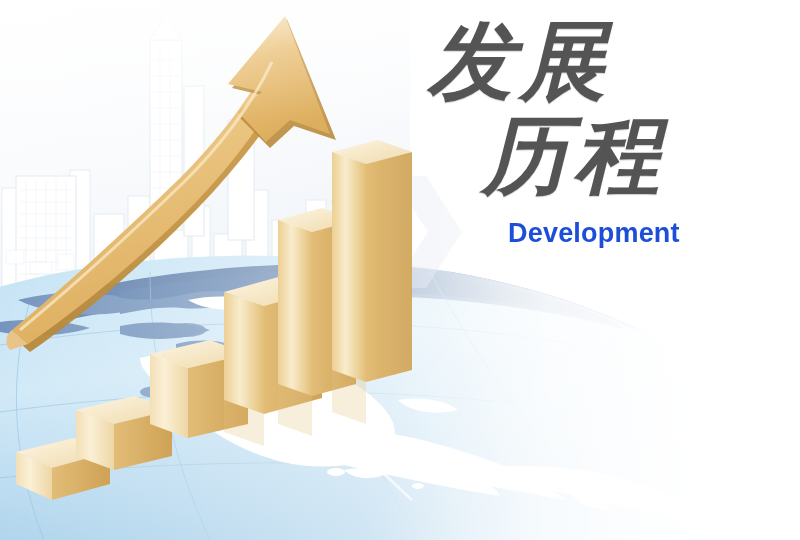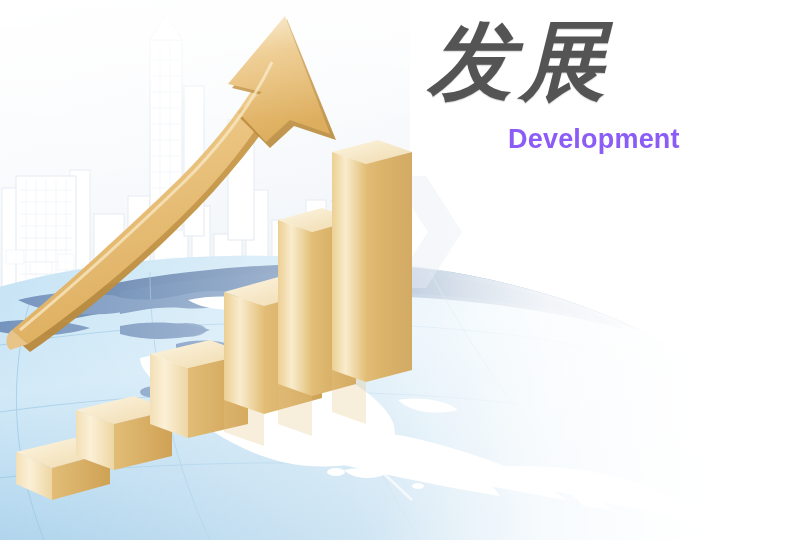--- a/index.html
+++ b/index.html
@@ -43,21 +43,21 @@
   .cjk-1 {
     font-size: 86px;
     margin-left: 4px;
   }
   .cjk-2 {
     font-size: 86px;
     margin-left: 58px;
     margin-top: 8px;
   }
   .en-line {
-    color: #8b5cf6;
+    color: #1d4ed8;
     font-family: "Liberation Sans", sans-serif;
     font-weight: 700;
     font-size: 27px;
     line-height: 1.28;
     letter-spacing: 0.2px;
     white-space: nowrap;
   }
   .en-block {
     margin-top: 18px;
     margin-left: 84px;
@@ -364,18 +364,19 @@
         <polygon points="332,370 366,382 366,424 332,412" fill="#e5c383"></polygon>
       </g>
     </g>
 
     <rect x="380" y="0" width="420" height="540" fill="url(#gFadeRight)"></rect>
     <rect x="0" y="0" width="800" height="120" fill="url(#gFadeTop)" opacity="0.5"></rect>
   </svg>
 
   <div class="title-block">
     <div class="cjk-line cjk-1">发展</div>
+    <div class="cjk-line cjk-2">历程</div>
     <div class="en-block">
       <div class="en-line">Development</div>
     </div>
   </div>
 
 </div>
 
 </body></html>

